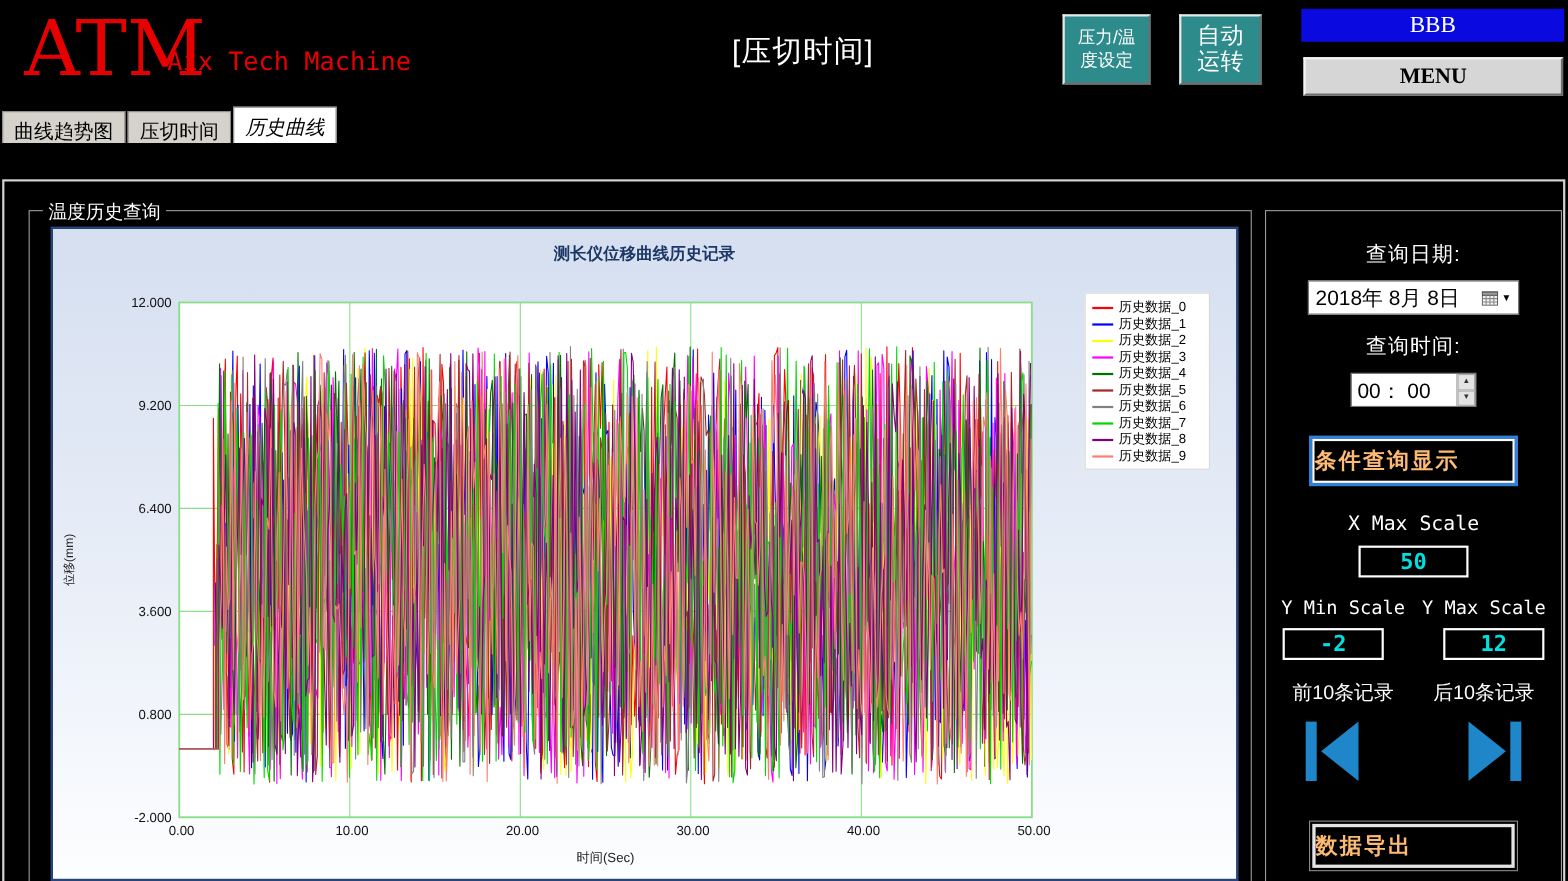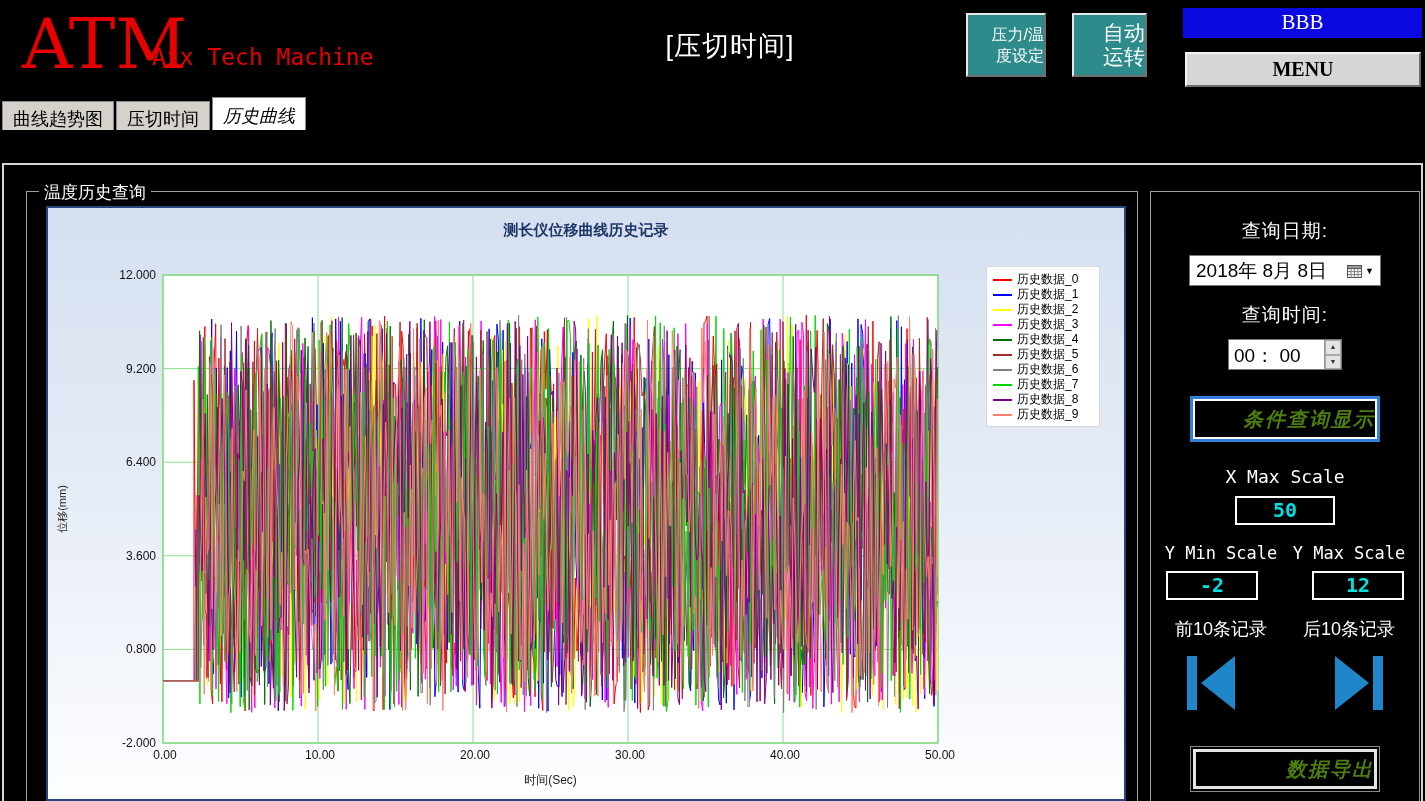--- a/index.html
+++ b/index.html
@@ -7,21 +7,21 @@
               font-family:"Liberation Sans", sans-serif; }
   body { position:relative; }
 
   
   .logo { position:absolute; left:22px; top:0px; color:#e60000;
           font-family:"DejaVu Serif", serif; font-size:70px; line-height:88px; }
   .logo-sub { position:absolute; left:152px; top:44px; color:#e60000;
           font-family:"DejaVu Sans Mono", monospace; font-size:23px; }
   .page-title { position:absolute; left:430px; top:28px; width:600px; text-align:center;
           color:#fff; font-size:27px; letter-spacing:1px; }
-  .teal-btn { position:absolute; background:#2e8b8b; color:#fff; text-align:right;
+  .teal-btn { position:absolute; background:#2e8b8b; color:#fff; text-align:center;
           border:2px solid; border-color:#e8e8e8 #6f6f6f #6f6f6f #e8e8e8; cursor:pointer; }
   .teal-btn .l { display:block; }
   #btn-pt { left:966px; top:13px; width:80px; height:64px; font-size:16px; line-height:21px; padding-top:9px; }
   #btn-auto { left:1072px; top:13px; width:75px; height:64px; font-size:21px; line-height:24px; padding-top:6px; }
   .bbb-bar { position:absolute; left:1183px; top:8px; width:239px; height:30px; background:#0a0ae0;
           color:#fff; font-family:"Liberation Serif", serif; font-size:21px; text-align:center; line-height:29px; }
   .menu-btn { position:absolute; left:1185px; top:52px; width:236px; height:35px; background:#d6d6d6;
           border:2px solid; border-color:#f4f4f4 #6f6f6f #6f6f6f #f4f4f4;
           color:#000; font-family:"Liberation Serif", serif; font-weight:bold; font-size:20px;
           text-align:center; line-height:30px; cursor:pointer; }
@@ -63,21 +63,21 @@
           display:flex; align-items:center; padding:0 6px; cursor:pointer; }
   .date-text { color:#000; font-size:19px; flex:1; white-space:nowrap; }
   .cal-drop { display:flex; align-items:center; gap:3px; }
   .cal-arrow { font-size:9px; color:#000; }
   .time-input { margin-top:11px; width:114px; height:31px; background:#fff; border:1px solid #777;
           display:flex; align-items:stretch; }
   .time-text { color:#000; font-size:19px; flex:1; padding:3px 0 0 5px; white-space:nowrap; }
   .spinners { width:17px; display:flex; flex-direction:column; border-left:1px solid #999; }
   .spin-btn { flex:1; background:#e3e3e3; border:1px solid #aaa; font-size:7px; line-height:6px;
           color:#333; text-align:center; cursor:pointer; padding-top:3px; }
-  .black-btn { background:#000; color:#4d7c0f; font-weight:bold; text-align:right; cursor:pointer;font-style:italic; }
+  .black-btn { background:#000; color:#fdba74; font-weight:bold; text-align:left; cursor:pointer; }
   .query-btn { margin-top:29px; width:184px; height:40px; font-size:20px; letter-spacing:2px;
           line-height:36px; border:2px solid #fff; box-shadow:0 0 0 3px #2f80d8; }
   .scale-label { font-family:"DejaVu Sans Mono", monospace; font-size:18px; color:#fff; }
   .x-max-label { margin-top:27px; }
   .val-box { background:#000; border:2px solid #fff; color:#00e0e0; font-weight:bold;
           font-family:"DejaVu Sans Mono", monospace; font-size:20px; text-align:center; cursor:text; }
   .x-max-box { margin-top:9px; width:100px; height:29px; line-height:25px; }
   .mm-row { display:flex; width:250px; justify-content:space-between; }
   .mm-labels { margin-top:18px; }
   .mm-label { width:122px; text-align:center; font-size:17px; }

